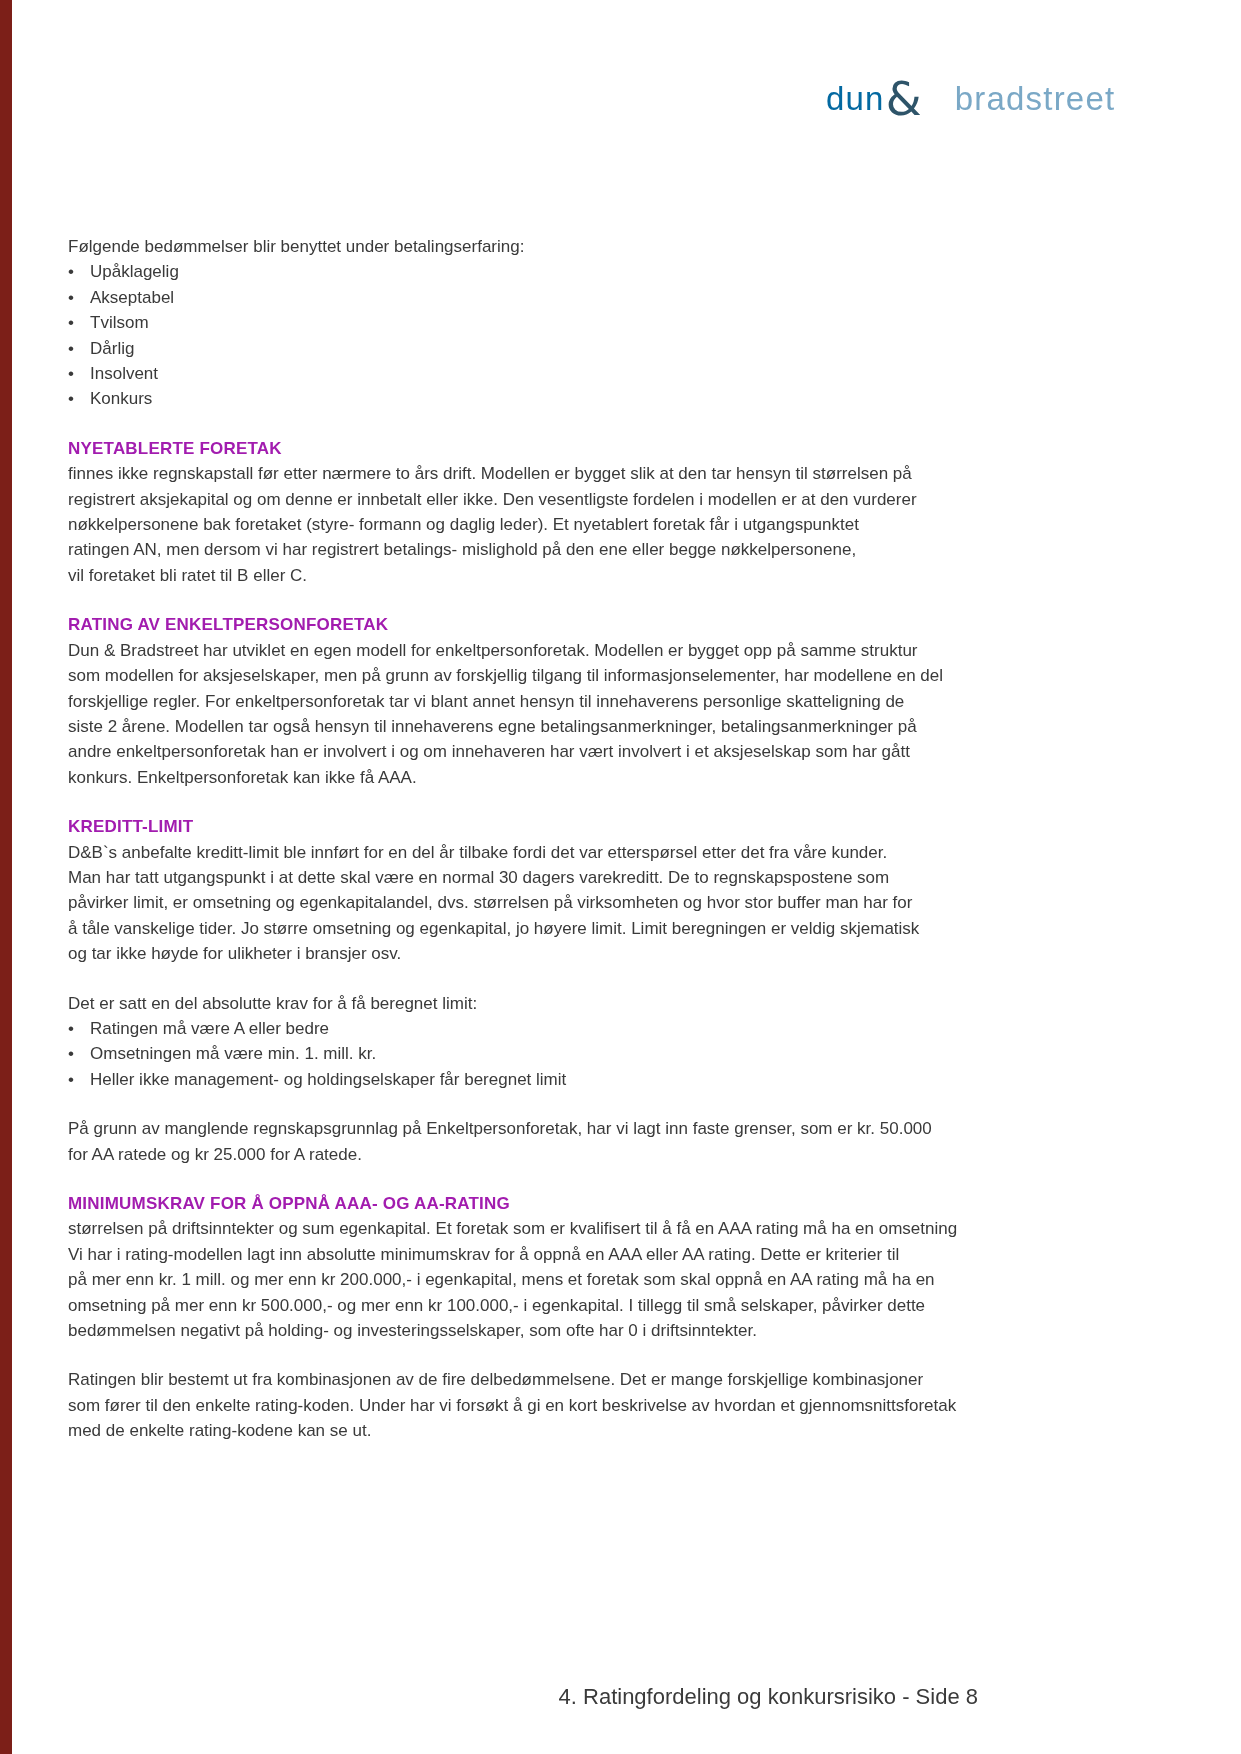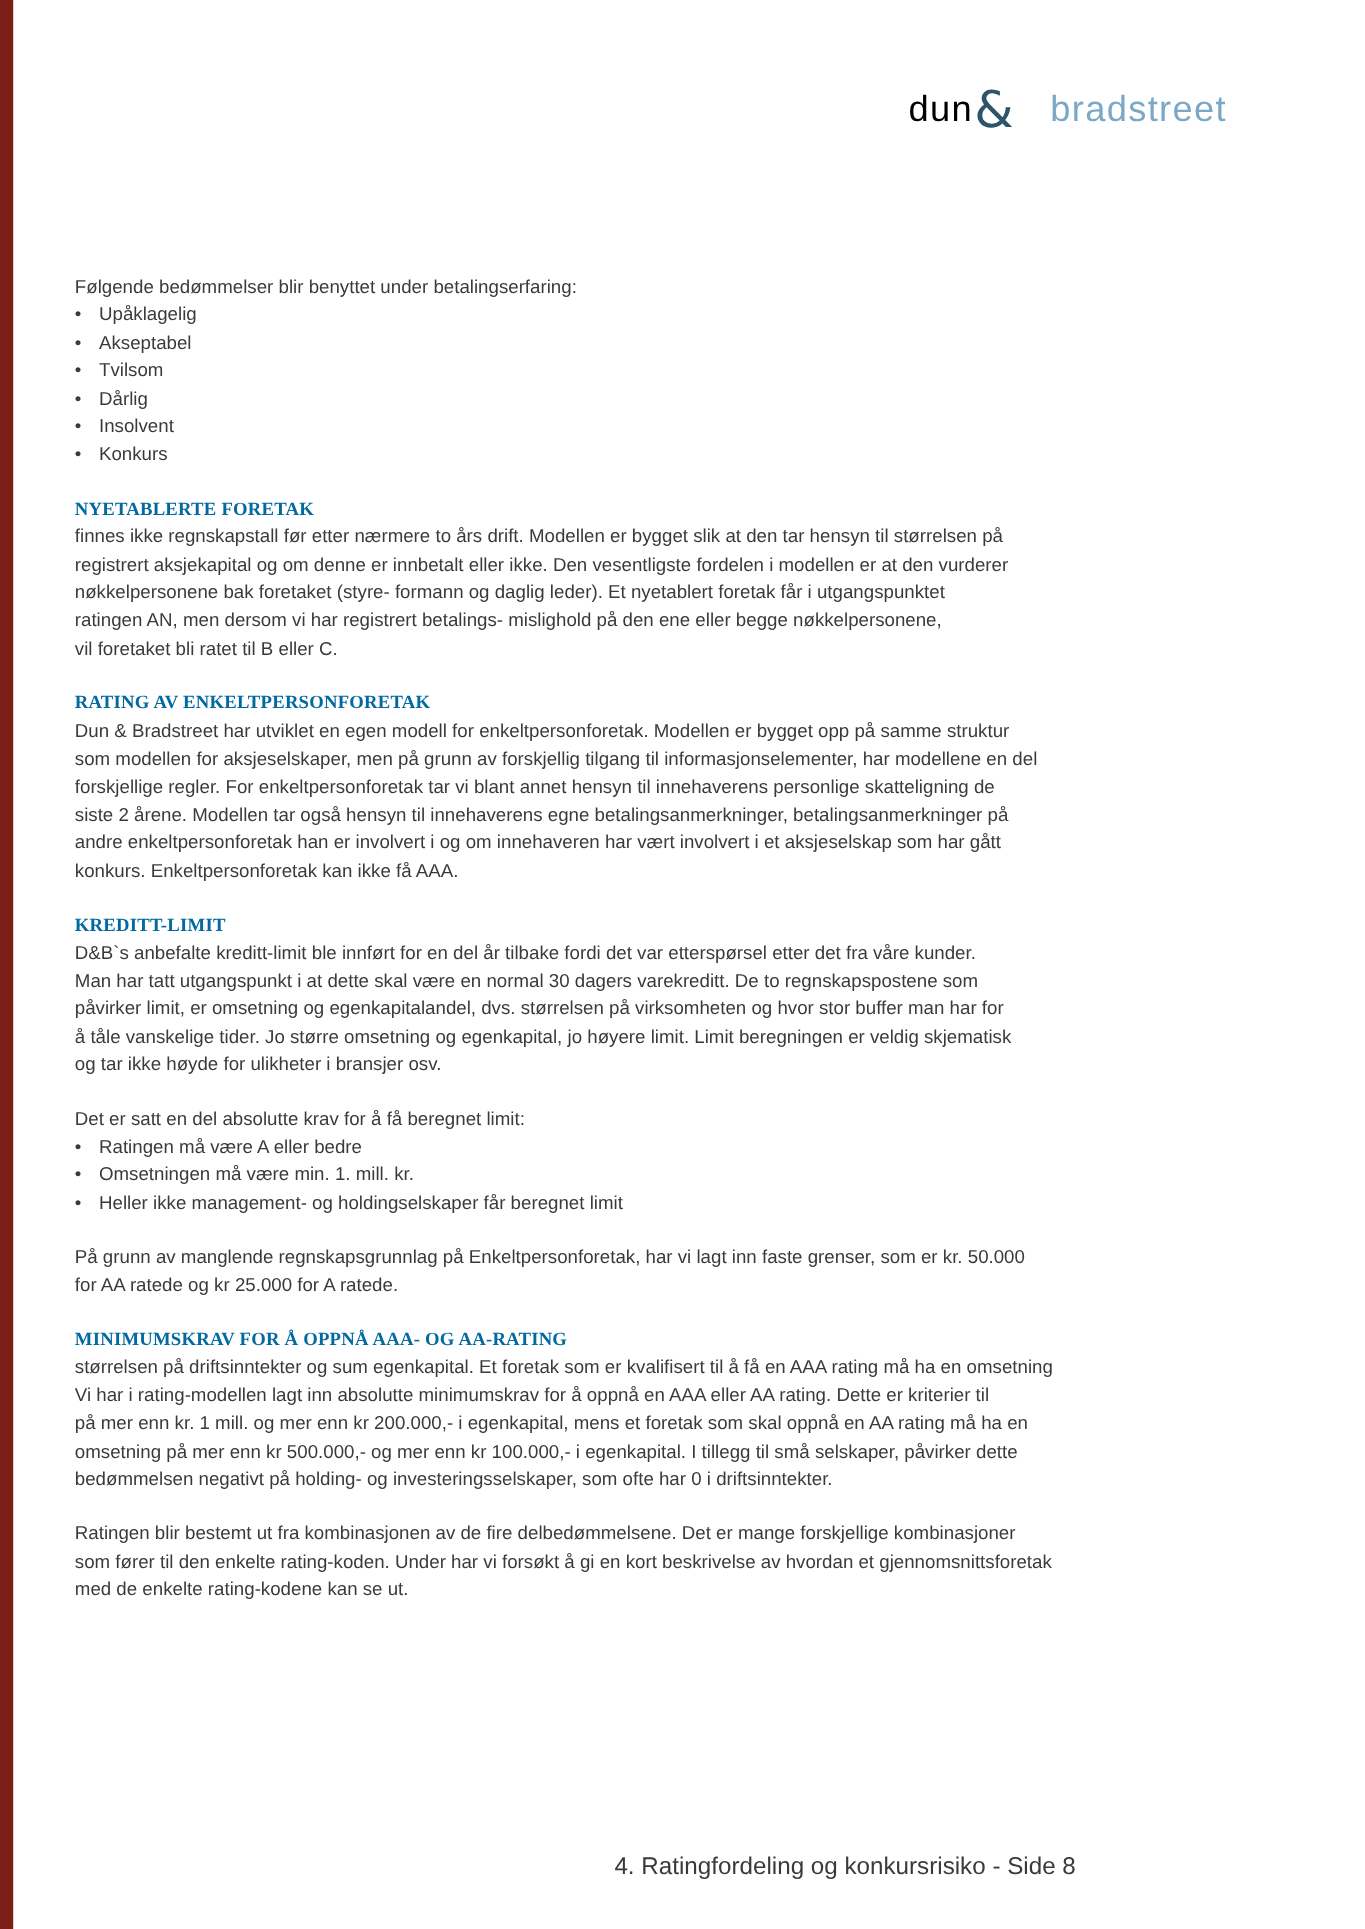--- a/index.html
+++ b/index.html
@@ -20,52 +20,51 @@
   }
   .logo {
     position: absolute;
     top: 76px;
     left: 826px;
     font-size: 33px;
     letter-spacing: 1.2px;
     white-space: nowrap;
     line-height: 46px;
   }
-  .logo .dun { color: #000000; }
+  .logo .dun { color: #0369a1; }
   .logo .amp {
     color: #2e5469;
     font-size: 46px;
     font-family: "DejaVu Sans", sans-serif;
     vertical-align: -5px;
     margin: 0 1px;
   }
   .logo .bradstreet { color: #7aa8c6; margin-left: 31px; }
 
   .content {
     position: absolute;
     left: 68px;
     top: 0;
     width: 1020px;
     padding-top: 230px;
     font-size: 17px;
   }
   .block { margin-top: 24px; }
-  .block:first-child { margin-top: 18px; }
+  .block:first-child { margin-top: 4px; }
   .line {
     line-height: 25.4px;
     white-space: nowrap;
     color: #3a3a3a;
   }
   .heading {
     line-height: 25.4px;
     white-space: nowrap;
     font-weight: bold;
-    color: #0369a1;
+    color: #a21caf;
     letter-spacing: 0.2px;
-    font-family: Liberation Serif, serif;
   }
   .bullet-line { line-height: 25.4px; white-space: nowrap; }
   .bullet-line .dot {
     display: inline-block;
     width: 22px;
     color: #3a3a3a;
   }
   .footer {
     position: absolute;
     top: 1684px;

